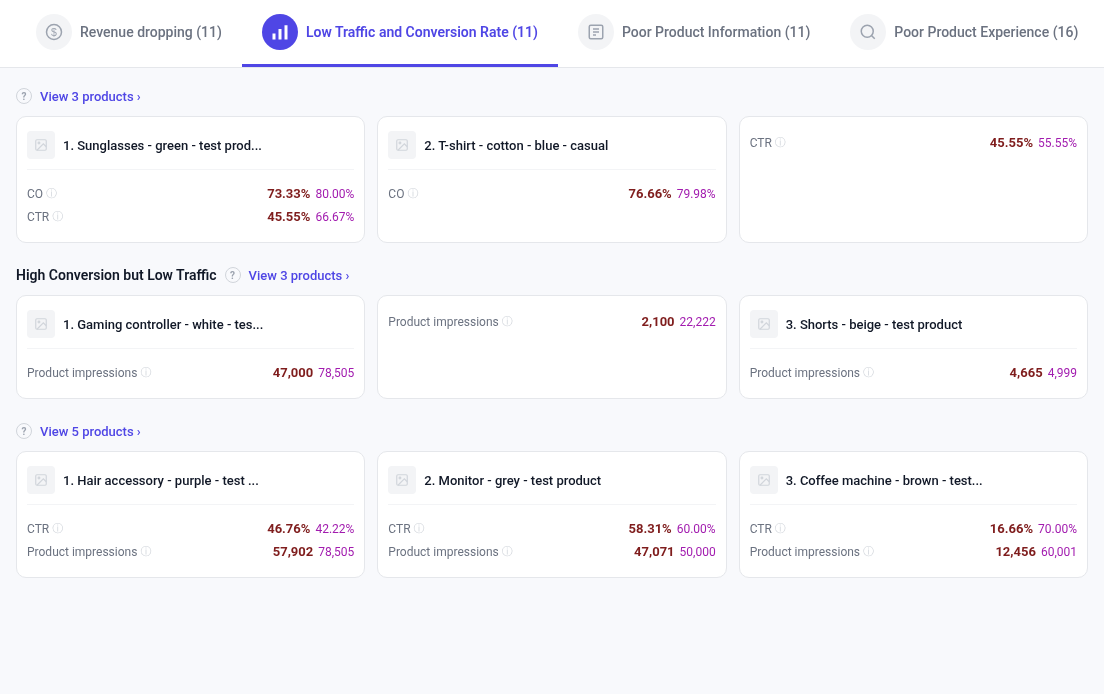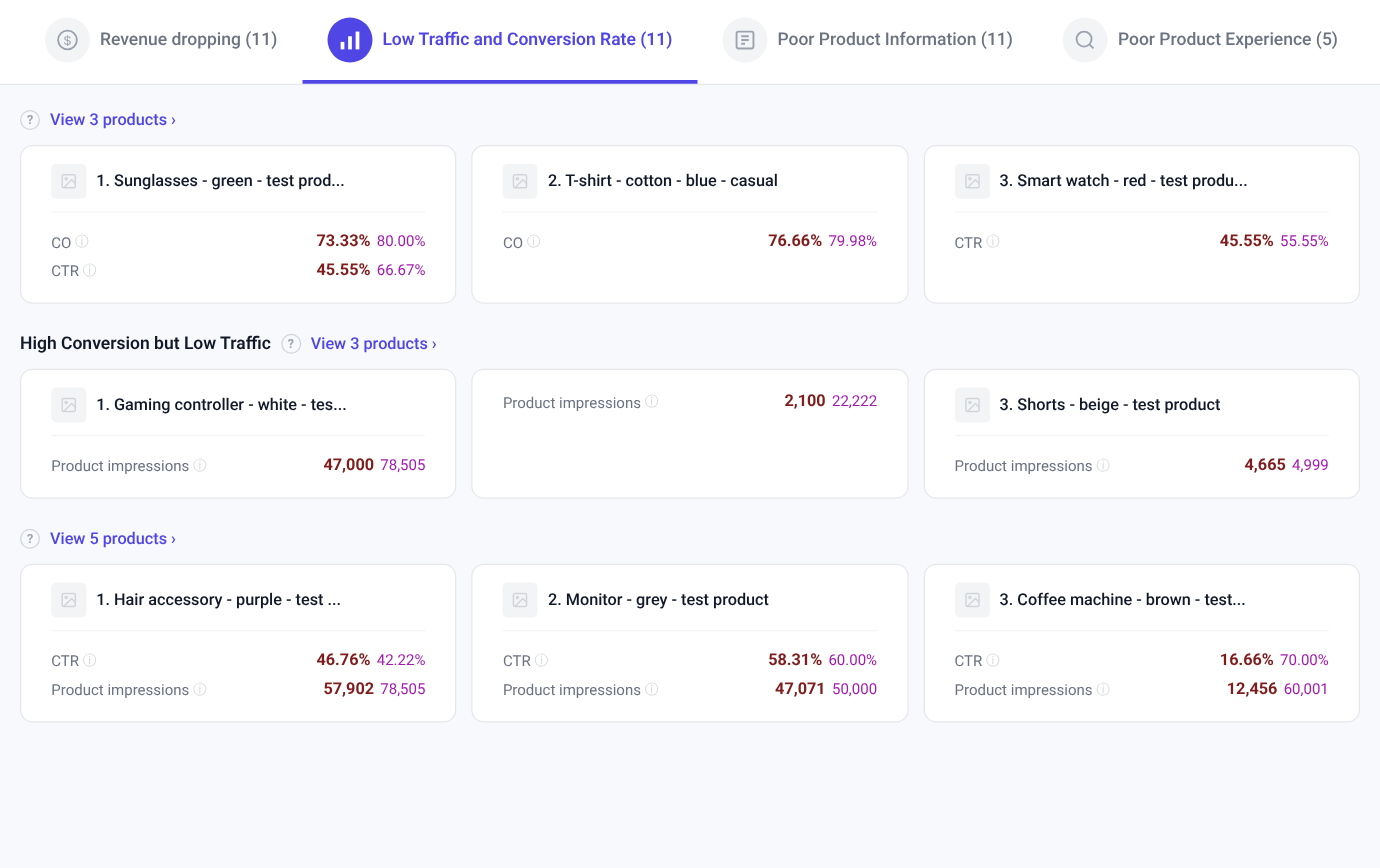--- a/index.html
+++ b/index.html
@@ -89,21 +89,21 @@
       grid-template-columns: repeat(3, 1fr);
       gap: 12px;
       margin-bottom: 24px;
     }
 
     
     .product-card {
       background: #fff;
       border: 1px solid #e5e7eb;
       border-radius: 10px;
-      padding: 14px 24px;
+      padding: 14px 10px;
     }
     .product-title-row {
       display: flex;
       align-items: center;
       gap: 8px;
       margin-bottom: 12px;
       padding-bottom: 10px;
       border-bottom: 1px solid #f3f4f6;
     }
     .product-img-placeholder {
@@ -190,21 +190,21 @@
       </div>
       <span>Poor Product Information (11)</span>
     </div>
     <div class="tab">
       <div class="tab-icon gray">
         <svg width="18" height="18" viewBox="0 0 24 24" fill="none" stroke="currentColor" stroke-width="2">
           <circle cx="11" cy="11" r="8"></circle>
           <line x1="21" y1="21" x2="16.65" y2="16.65"></line>
         </svg>
       </div>
-      <span>Poor Product Experience (5)</span>
+      <span>Poor Product Experience (16)</span>
     </div>
   </div>
 
 <div class="main">
     <div class="section-header">
       <span class="info-icon" style="display: inline-flex; align-items: center; justify-content: center; width: 16px; height: 16px; border-radius: 50%; border: 1.5px solid rgb(209, 213, 219); font-size: 10px; font-weight: 700; color: rgb(156, 163, 175); cursor: pointer;">?</span>
       <a class="view-link">View 3 products ›</a>
     </div>
     <div class="product-grid">
       <div class="product-card">
@@ -246,30 +246,20 @@
         </div>
         <div class="metric-row">
           <div class="metric-label">CO <span style="color:#d1d5db;font-size:11px;cursor:pointer;">ⓘ</span></div>
           <div class="metric-values">
             <span class="metric-current">76.66%</span>
             <span class="metric-prev">79.98%</span>
           </div>
         </div>
       </div>
       <div class="product-card">
-        <div class="product-title-row">
-          <div class="product-img-placeholder">
-            <svg width="14" height="14" viewBox="0 0 24 24" fill="none" stroke="#d1d5db" stroke-width="2">
-              <rect x="3" y="3" width="18" height="18" rx="2"></rect>
-              <circle cx="8.5" cy="8.5" r="1.5"></circle>
-              <polyline points="21 15 16 10 5 21"></polyline>
-            </svg>
-          </div>
-          <span class="product-name">3. Smart watch - red - test produ...</span>
-        </div>
         <div class="metric-row">
           <div class="metric-label">CTR <span style="color:#d1d5db;font-size:11px;cursor:pointer;">ⓘ</span></div>
           <div class="metric-values">
             <span class="metric-current">45.55%</span>
             <span class="metric-prev">55.55%</span>
           </div>
         </div>
       </div>
     </div>
     <div class="section-header">

